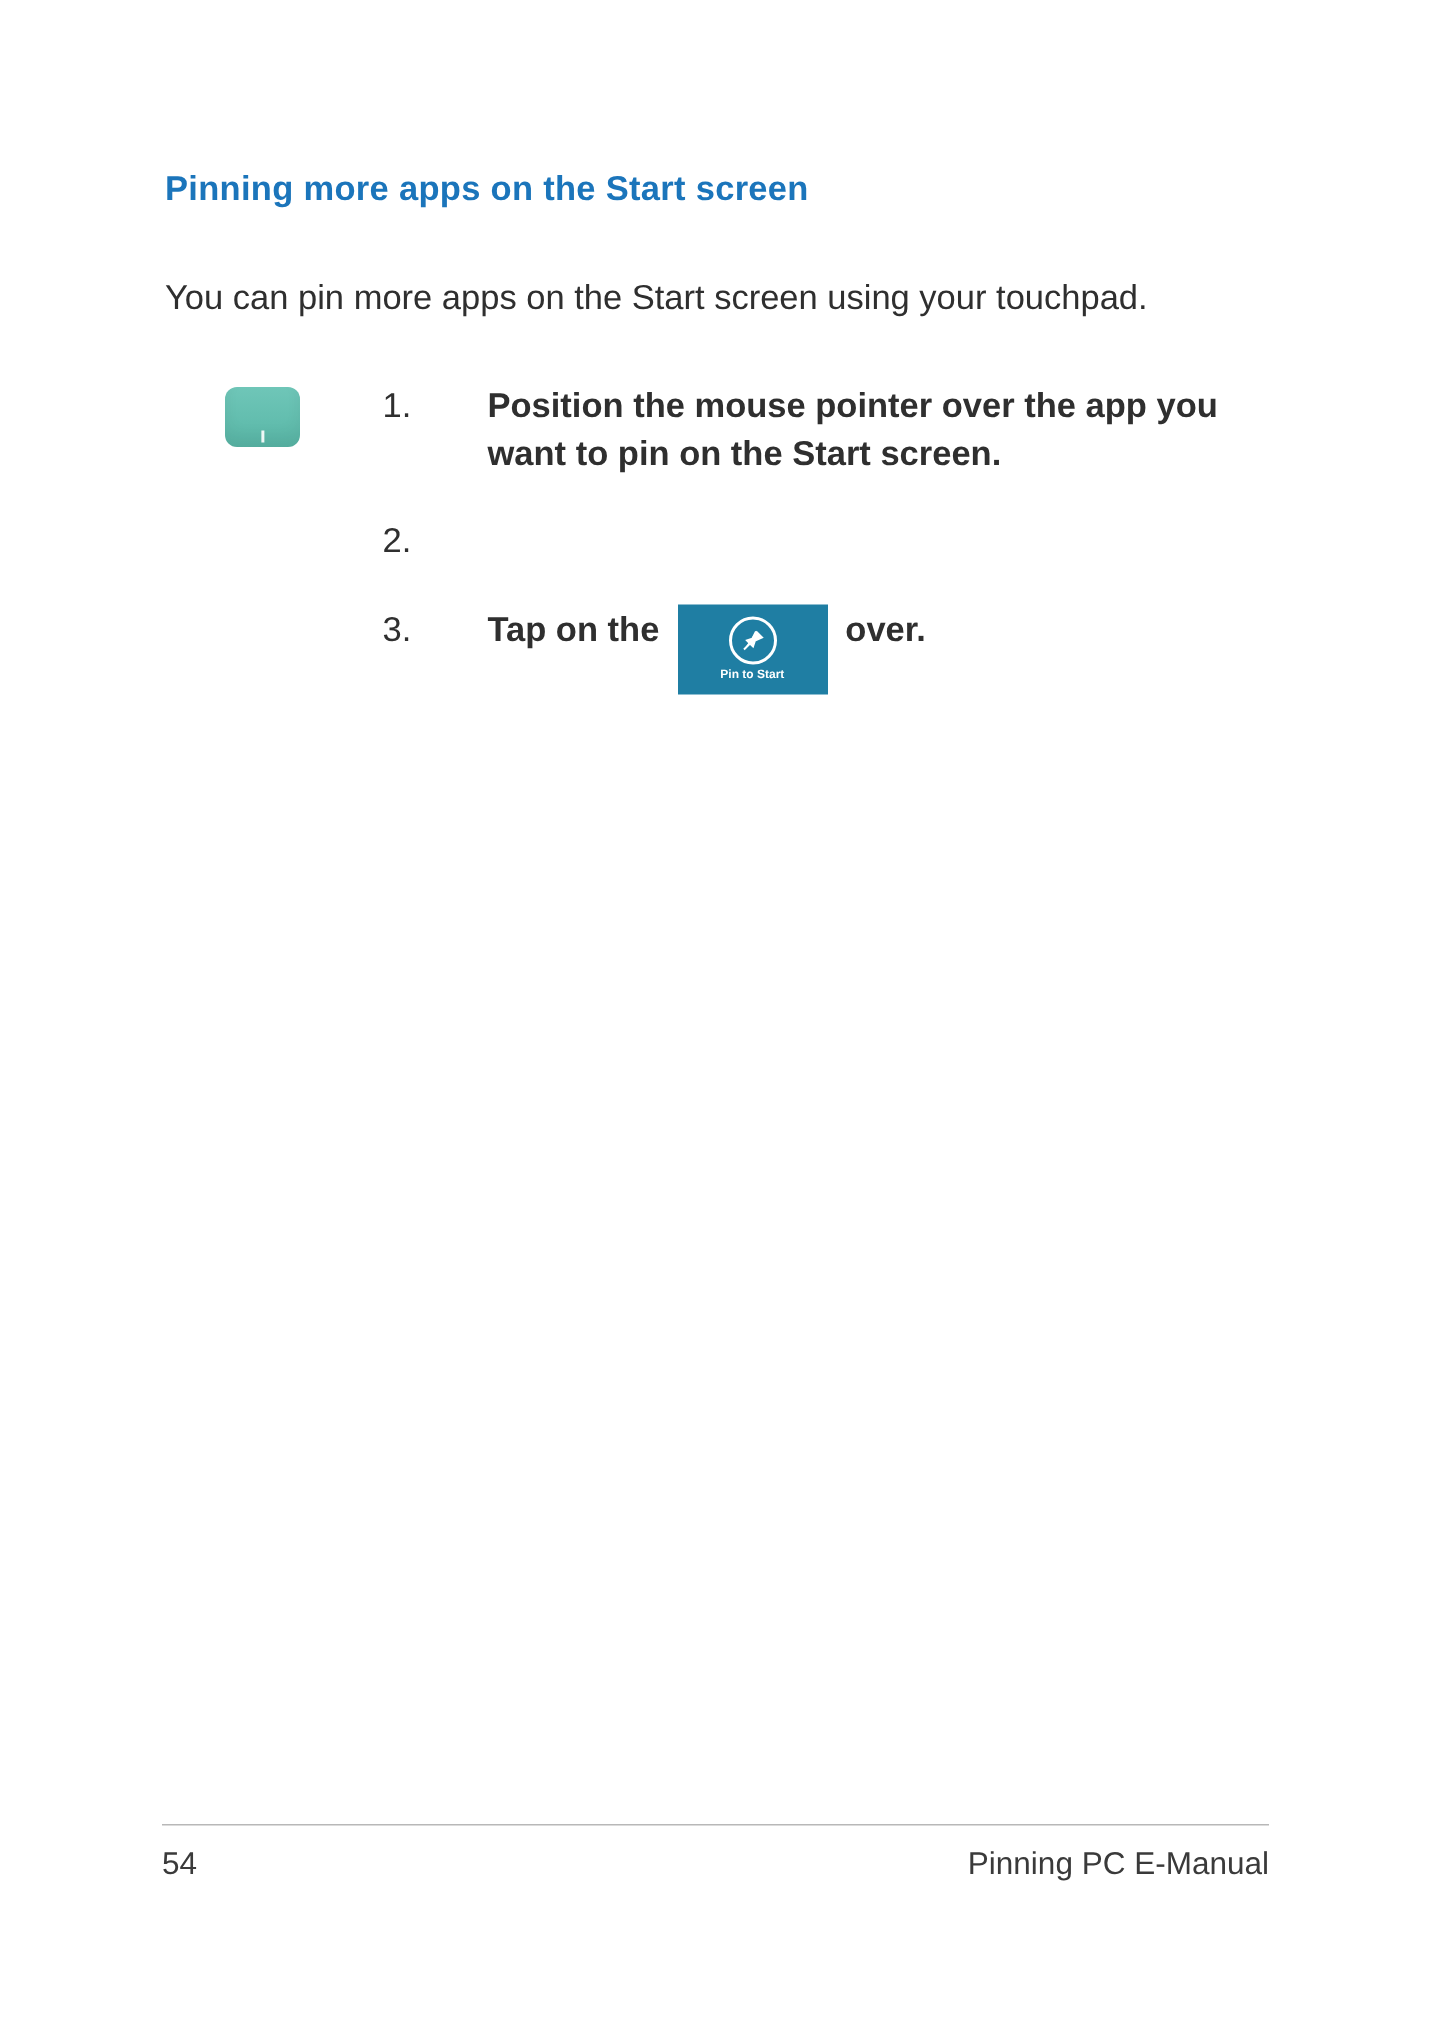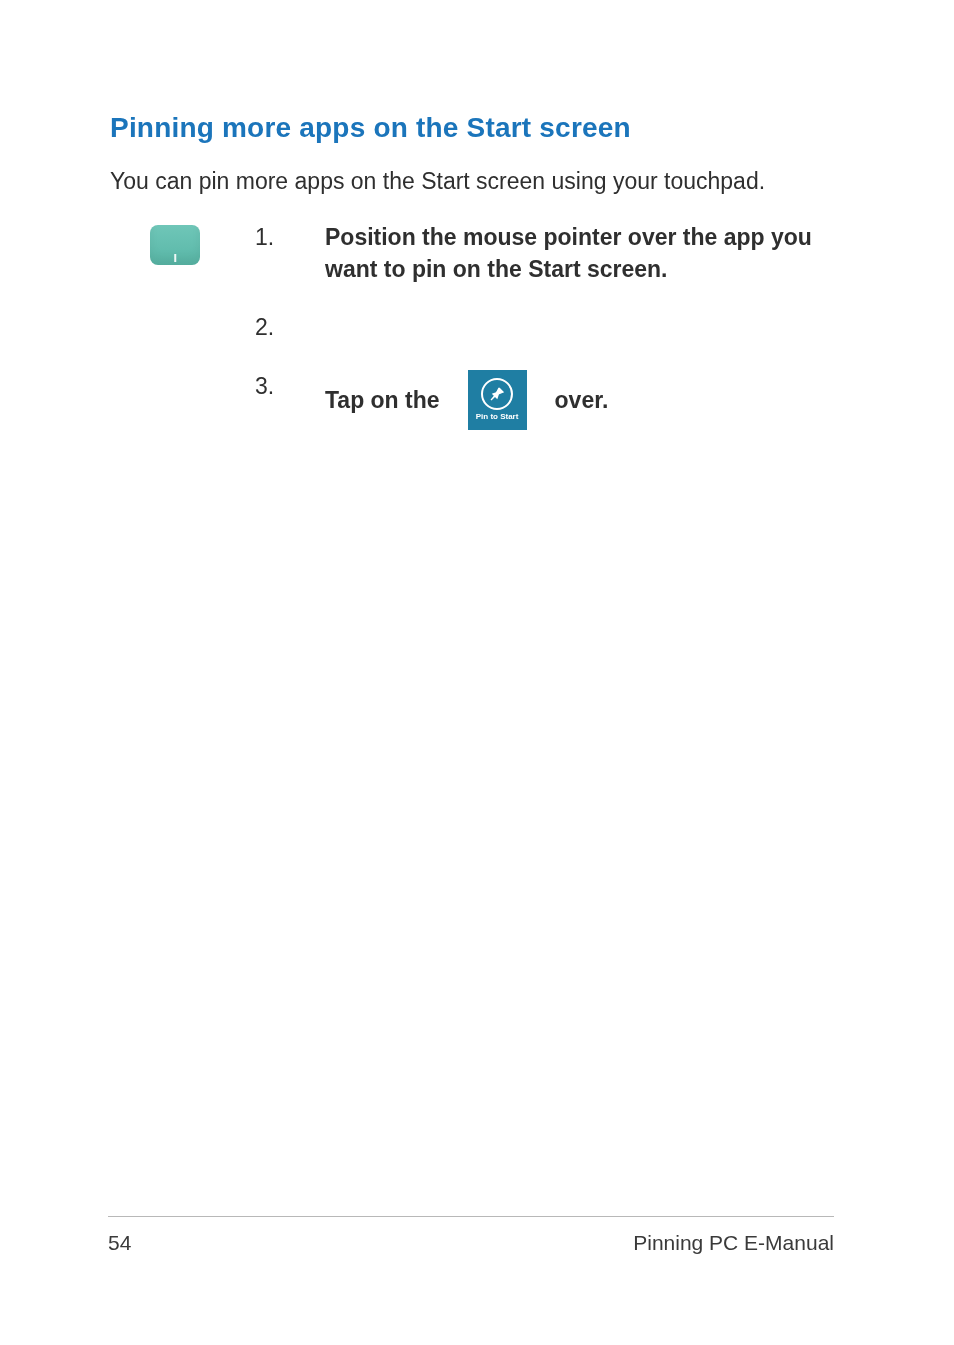--- a/index.html
+++ b/index.html
@@ -15,29 +15,29 @@
       color: #3a3a3a;
       position: relative;
     }
     .page {
       padding: 112px 108px 0 110px;
       height: 100%;
       position: relative;
     }
     .heading {
       color: #1b75bb;
-      font-size: 28px;
+      font-size: 23px;
       font-weight: 700;
-      margin-bottom: 22px;
+      margin-bottom: 44px;
       letter-spacing: 0.2px;
     }
     .intro {
       font-size: 23px;
       color: #2f2f2f;
-      margin-bottom: 24px;
+      margin-bottom: 40px;
       line-height: 1.35;
     }
     .content-row {
       display: flex;
       align-items: flex-start;
     }
     .touchpad-img {
       flex: 0 0 50px;
       height: 40px;
       margin-top: 4px;
@@ -72,30 +72,29 @@
     .step-num {
       flex: 0 0 70px;
       text-align: left;
     }
     .step-body {
       flex: 1;
       font-weight: bold;
     }
     .step-body-inline {
       display: flex;
-      align-items: center;
       flex-wrap: wrap;
-      gap: 6px 22px;
+      gap: 6px 6px;
     }
     .pin-icon-box {
       display: inline-flex;
       flex-direction: column;
       align-items: center;
       justify-content: center;
-      width: 59px;
+      width: 100px;
       height: 60px;
       background: #1f7ea3;
       margin: 0 6px;
       position: relative;
     }
     .pin-circle {
       width: 32px;
       height: 32px;
       border: 2px solid #ffffff;
       border-radius: 50%;
@@ -110,21 +109,21 @@
     }
     .pin-label {
       font-size: 8px;
       color: #ffffff;
       white-space: nowrap;
       line-height: 1;
     }
     .footer {
       position: absolute;
       left: 108px;
-      right: 120px;
+      right: 108px;
       bottom: 90px;
     }
     .footer-rule {
       border: none;
       border-top: 1px solid #b8b8b8;
       margin-bottom: 14px;
     }
     .footer-row {
       display: flex;
       justify-content: space-between;

